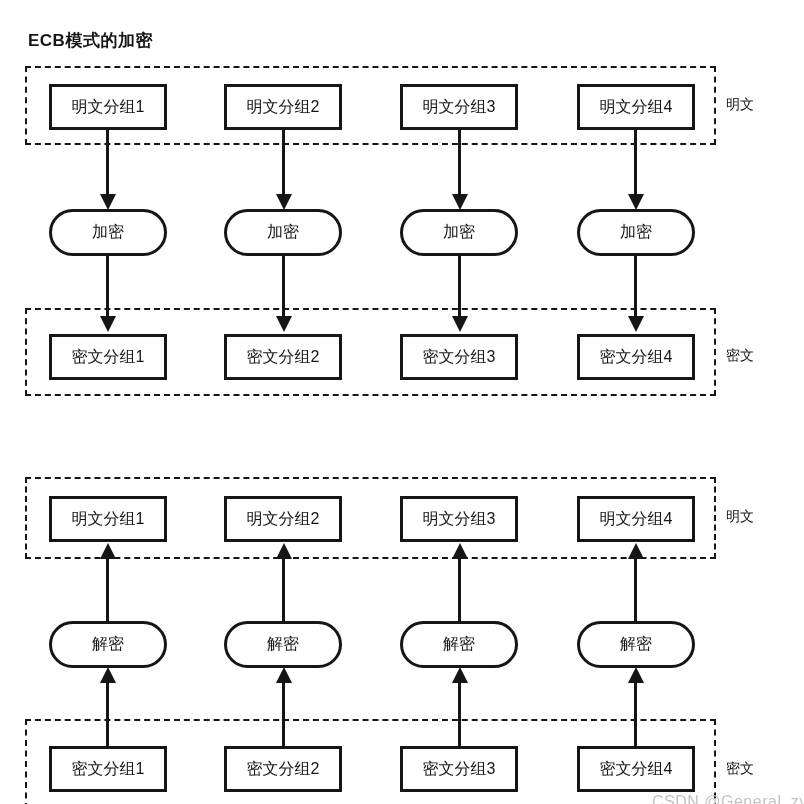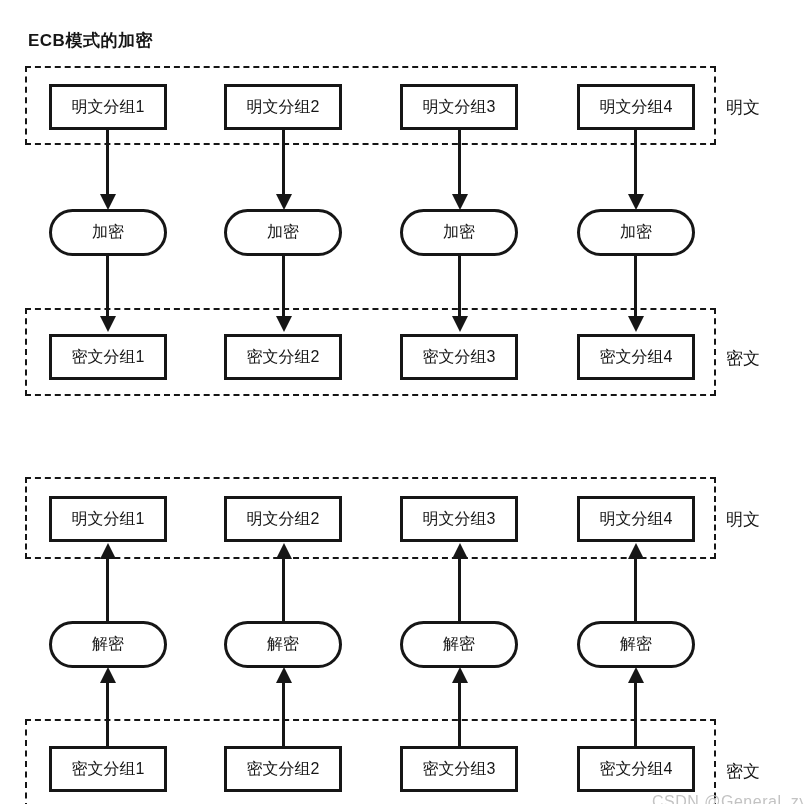--- a/index.html
+++ b/index.html
@@ -31,21 +31,21 @@
   .head-down {
     width: 0; height: 0;
     border-left: 8px solid transparent; border-right: 8px solid transparent;
     border-top: 16px solid #161616;
   }
   .head-up {
     width: 0; height: 0;
     border-left: 8px solid transparent; border-right: 8px solid transparent;
     border-bottom: 16px solid #161616;
   }
-  .side-label { font-size: 17px; white-space: nowrap; }
+  .side-label { font-size: 14px; white-space: nowrap; }
   .wm { font-size: 16px; color: #c3c3c3; white-space: nowrap; letter-spacing: 0.5px; }
 </style>
 </head>
 <body>
 
 <div class="abs" style="left:0;top:16px;width:804px;height:804px;">
 
   <div class="abs sec-title" style="left:28px;top:13px;">ECB模式的加密</div>
 
   <div class="abs dashed-frame" style="left:25px;top:50px;width:691px;height:79px;"></div>

